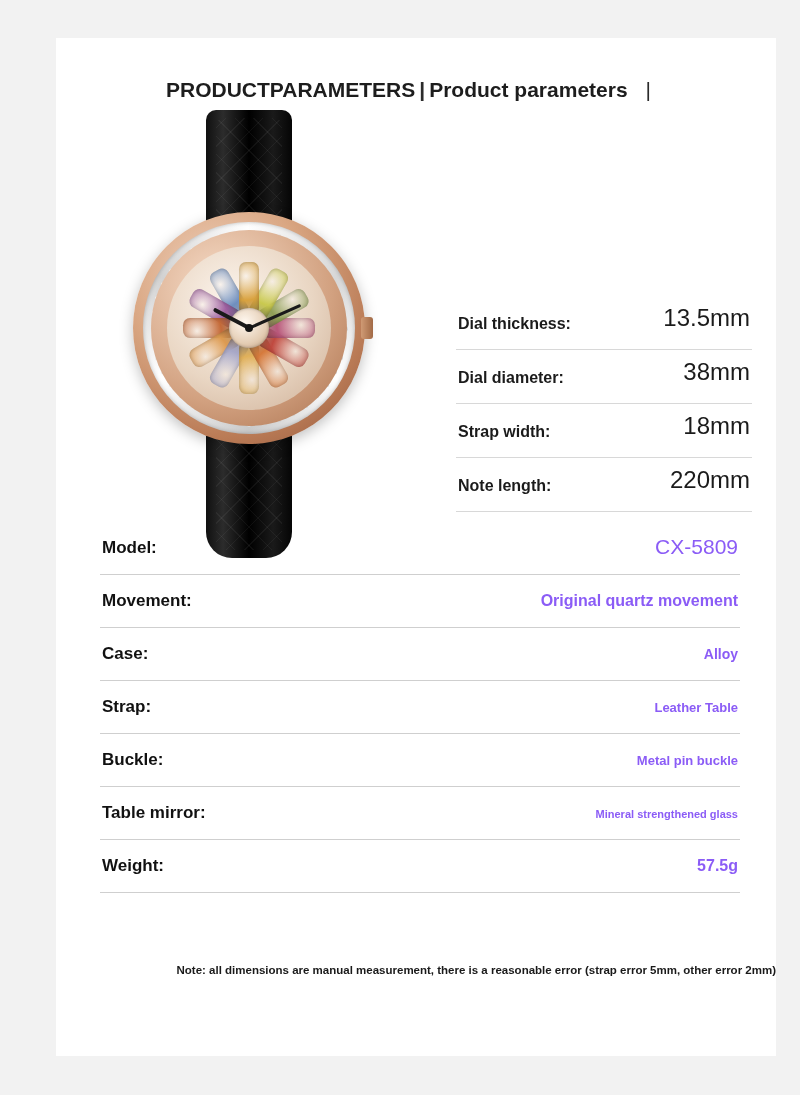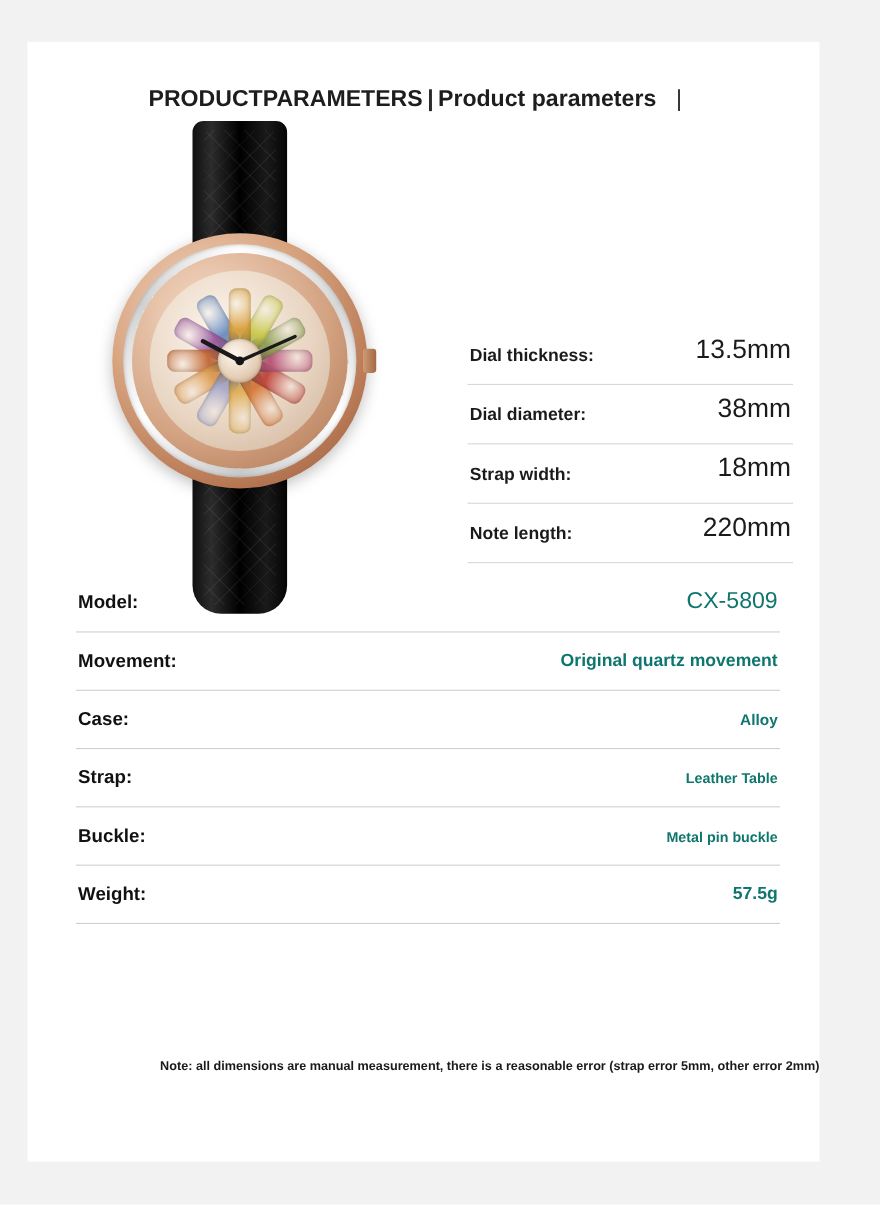--- a/index.html
+++ b/index.html
@@ -8,21 +8,21 @@
   }
   body {
     width: 800px;
     height: 1095px;
     background: #f2f2f2;
     font-family: "Liberation Sans", sans-serif;
     overflow: hidden;
   }
   .page {
     position: absolute;
-    left: 25px;
+    left: 56px;
     top: 38px;
     width: 720px;
     height: 1018px;
     background: #ffffff;
   }
   .title {
     position: absolute;
     left: 110px;
     top: 40px;
     font-size: 21px;
@@ -224,21 +224,21 @@
     left: 2px;
     top: 16px;
     font-size: 17px;
     font-weight: bold;
     color: #111;
   }
   .spec-main .v {
     position: absolute;
     right: 2px;
     top: 16px;
-    color: #0f766e;
+    color: #8b5cf6;
     font-weight: bold;
     text-align: right;
   }
   .spec-main .row.s0 .v { font-size: 21px; font-weight: normal; top: 13px; }
   .spec-main .row.s1 .v { font-size: 16px; top: 17px; }
   .spec-main .row.s2 .v { font-size: 14px; top: 18px; }
   .spec-main .row.s3 .v { font-size: 13px; top: 19px; }
   .spec-main .row.s4 .v { font-size: 13px; top: 19px; }
   .spec-main .row.s5 .v { font-size: 12px; top: 20px; }
   .spec-main .row.s6 .v { font-size: 11px; top: 21px; }
@@ -399,20 +399,24 @@
       <span class="v">Alloy</span>
     </div>
     <div class="row s3">
       <span class="k">Strap:</span>
       <span class="v">Leather Table</span>
     </div>
     <div class="row s4">
       <span class="k">Buckle:</span>
       <span class="v">Metal pin buckle</span>
     </div>
+    <div class="row s6">
+      <span class="k">Table mirror:</span>
+      <span class="v">Mineral strengthened glass</span>
+    </div>
     <div class="row s7">
       <span class="k">Weight:</span>
       <span class="v">57.5g</span>
     </div>
   </div>
 
   <div class="note">Note: all dimensions are manual measurement, there is a reasonable error (strap error 5mm, other error 2mm)</div>
 </div>
 
 </body></html>

